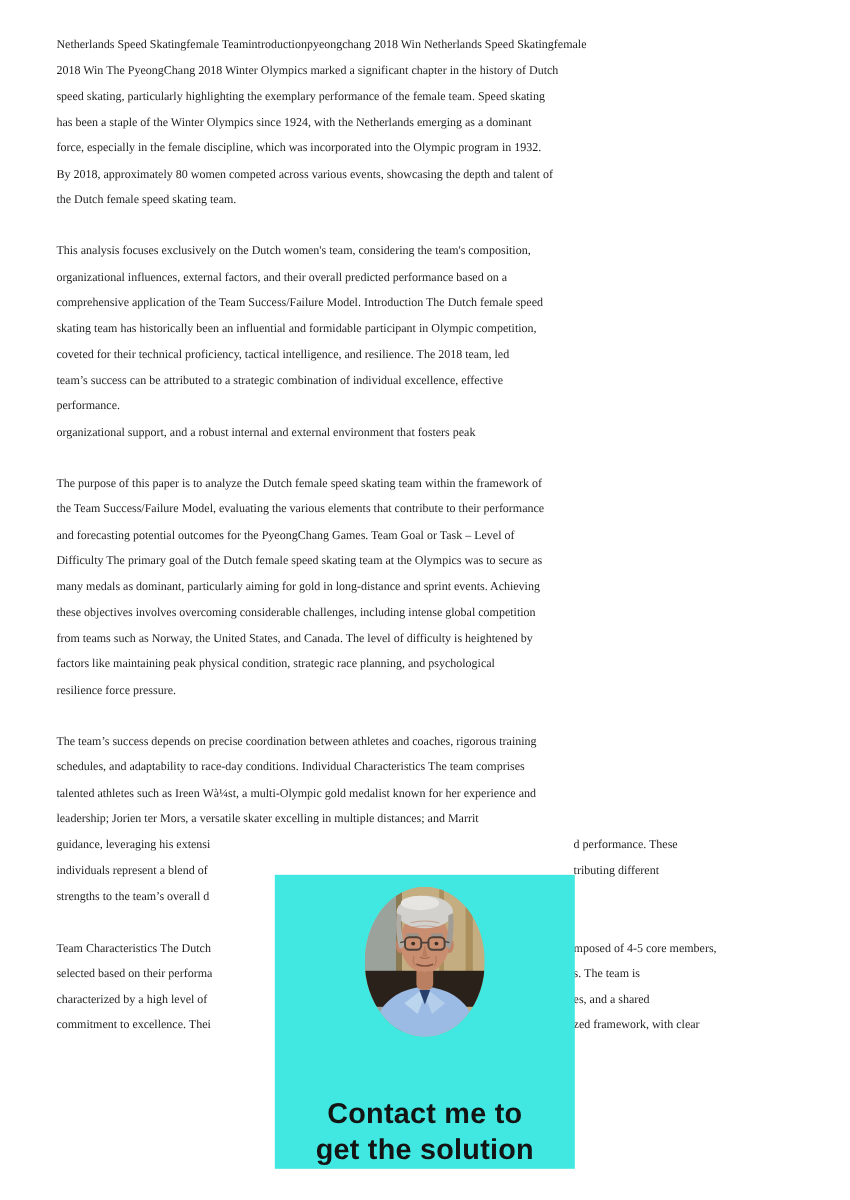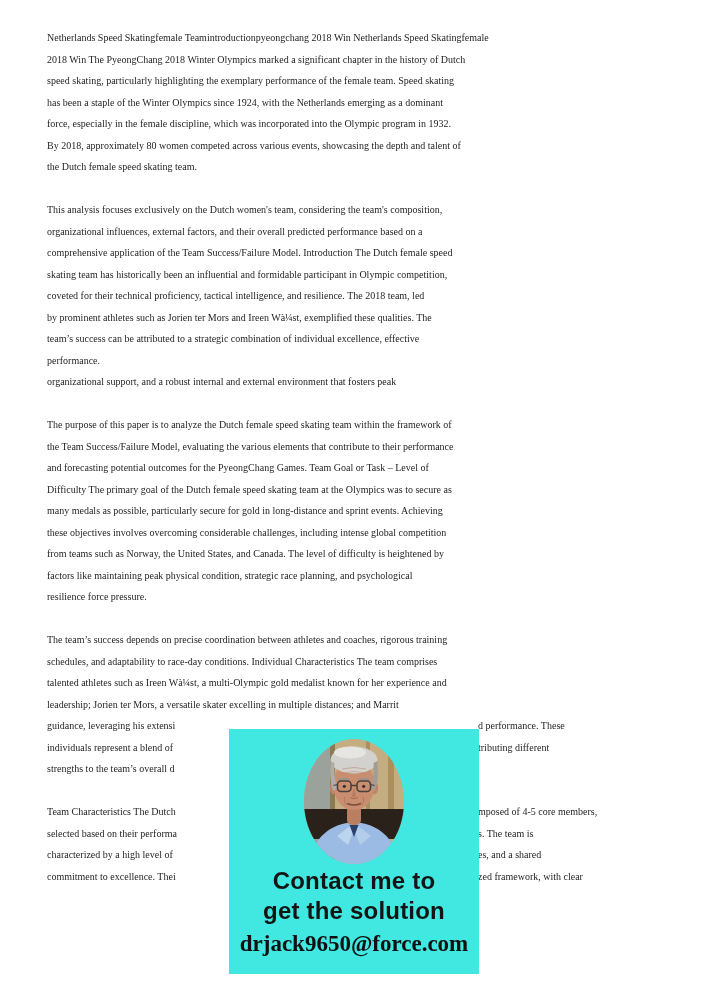--- a/index.html
+++ b/index.html
@@ -9,21 +9,21 @@
   }
   .body-text{
     position:absolute;left:47px;top:27px;width:648px;
     font-size:10px;color:#1e1e1e;
   }
   .para{margin:0 0 21.5px 0;}
   .line{position:relative;height:21.5px;line-height:21.5px;white-space:pre;}
   .frag{position:absolute;left:431px;top:0;white-space:pre;}
   .overlay{
     position:absolute;left:229px;top:729px;width:250px;height:245px;
-    display:flex;flex-direction:column;align-items:center;
+    display:flex;flex-direction:column;align-items:center;gap:48px;
   }
   .photo{
     width:100px;height:125px;border-radius:50%;overflow:hidden;
     margin-top:10px;flex:none;
   }
   .photo svg{display:block;width:100%;height:100%;}
   .caption{
     margin-top:2px;text-align:center;
     font-family:"Liberation Sans",sans-serif;font-weight:700;
     font-size:24px;line-height:30px;color:#141414;letter-spacing:.2px;
@@ -45,31 +45,30 @@
       <div class="line">force, especially in the female discipline, which was incorporated into the Olympic program in 1932.</div>
       <div class="line">By 2018, approximately 80 women competed across various events, showcasing the depth and talent of</div>
       <div class="line">the Dutch female speed skating team.</div>
     </div>
     <div class="para">
       <div class="line">This analysis focuses exclusively on the Dutch women's team, considering the team's composition,</div>
       <div class="line">organizational influences, external factors, and their overall predicted performance based on a</div>
       <div class="line">comprehensive application of the Team Success/Failure Model. Introduction The Dutch female speed</div>
       <div class="line">skating team has historically been an influential and formidable participant in Olympic competition,</div>
       <div class="line">coveted for their technical proficiency, tactical intelligence, and resilience. The 2018 team, led</div>
-      <div class="line">by prominent athletes such as Jorien ter Mors and Ireen Wà¼st, exemplified these qualities. The</div>
       <div class="line">team’s success can be attributed to a strategic combination of individual excellence, effective</div>
       <div class="line">performance.</div>
       <div class="line">organizational support, and a robust internal and external environment that fosters peak</div>
     </div>
     <div class="para">
       <div class="line">The purpose of this paper is to analyze the Dutch female speed skating team within the framework of</div>
       <div class="line">the Team Success/Failure Model, evaluating the various elements that contribute to their performance</div>
       <div class="line">and forecasting potential outcomes for the PyeongChang Games. Team Goal or Task – Level of</div>
       <div class="line">Difficulty The primary goal of the Dutch female speed skating team at the Olympics was to secure as</div>
-      <div class="line">many medals as possible, particularly secure for gold in long-distance and sprint events. Achieving</div>
+      <div class="line">many medals as dominant, particularly aiming for gold in long-distance and sprint events. Achieving</div>
       <div class="line">these objectives involves overcoming considerable challenges, including intense global competition</div>
       <div class="line">from teams such as Norway, the United States, and Canada. The level of difficulty is heightened by</div>
       <div class="line">factors like maintaining peak physical condition, strategic race planning, and psychological</div>
       <div class="line">resilience force pressure.</div>
     </div>
     <div class="para">
       <div class="line">The team’s success depends on precise coordination between athletes and coaches, rigorous training</div>
       <div class="line">schedules, and adaptability to race-day conditions. Individual Characteristics The team comprises</div>
       <div class="line">talented athletes such as Ireen Wà¼st, a multi-Olympic gold medalist known for her experience and</div>
       <div class="line">leadership; Jorien ter Mors, a versatile skater excelling in multiple distances; and Marrit</div>

